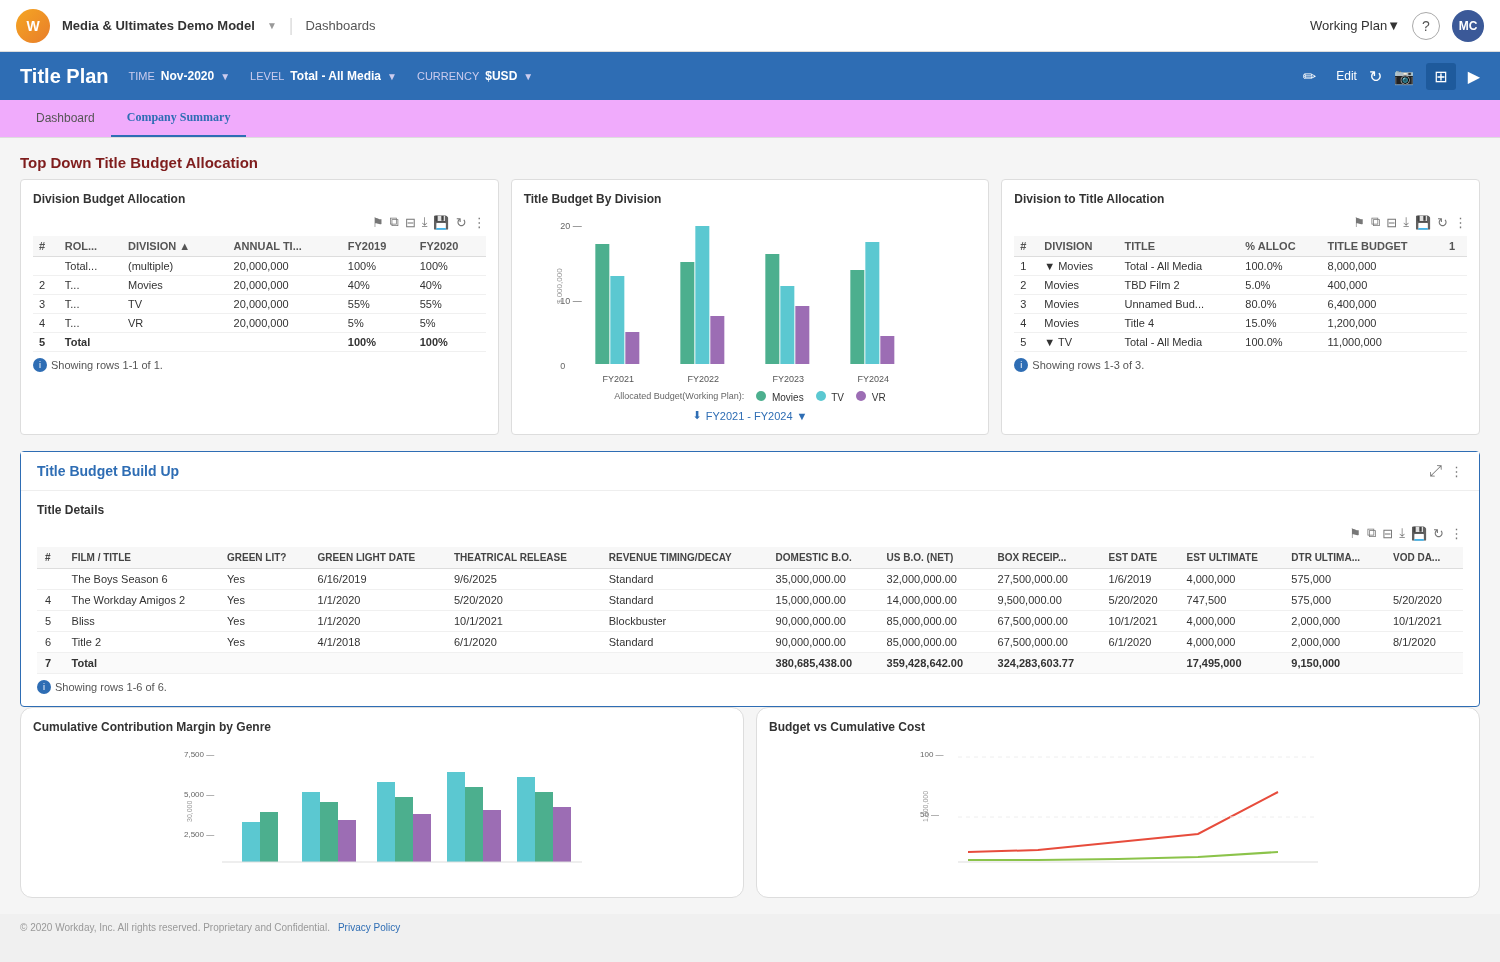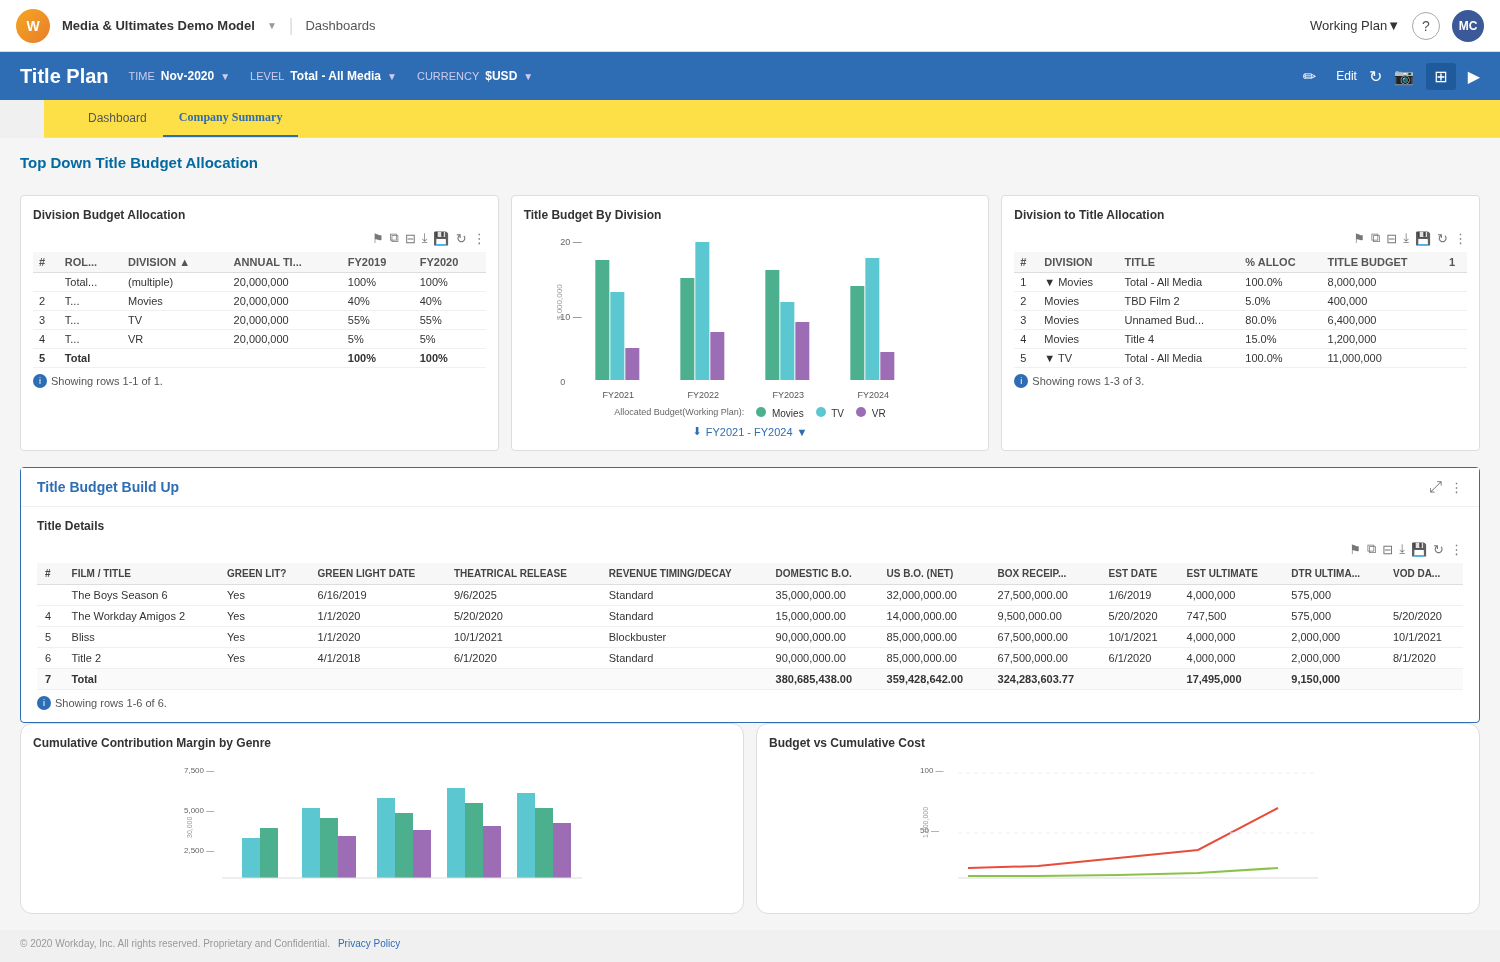--- a/index.html
+++ b/index.html
@@ -59,25 +59,24 @@
     .filter-arrow { color: #cce; font-size: 10px; }
     .header-right { display: flex; align-items: center; gap: 12px; }
     .header-icon-btn {
       background: none; border: none; color: white; cursor: pointer;
       font-size: 16px; display: flex; align-items: center;
     }
     .header-icon-btn.active { background: #1e5a9c; padding: 4px 8px; border-radius: 3px; }
 
     
     .tabs-bar {
-      background: #fde047;
-      padding: 0 28px;
+      background: #f0abfc;
+      padding: 0 20px;
       display: flex;
       border-bottom: 1px solid #ddd;
-      margin-left: 44px;
     }
     .tab {
       padding: 10px 16px;
       font-size: 12px;
       cursor: pointer;
       border: none;
       background: none;
       color: #555;
       border-bottom: 2px solid transparent;
     }
@@ -90,22 +89,22 @@
 
     
     .main-content {
       padding: 16px 20px;
       background: #f5f5f5;
     }
 
     .section-title {
       font-size: 15px;
       font-weight: bold;
-      color: #0369a1;
-      margin-bottom: 24px;
+      color: #7f1d1d;
+      margin-bottom: 8px;
     }
 
     .cards-row {
       display: grid;
       grid-template-columns: 1fr 1fr 1fr;
       gap: 12px;
       margin-bottom: 16px;
     }
 
     .card {

